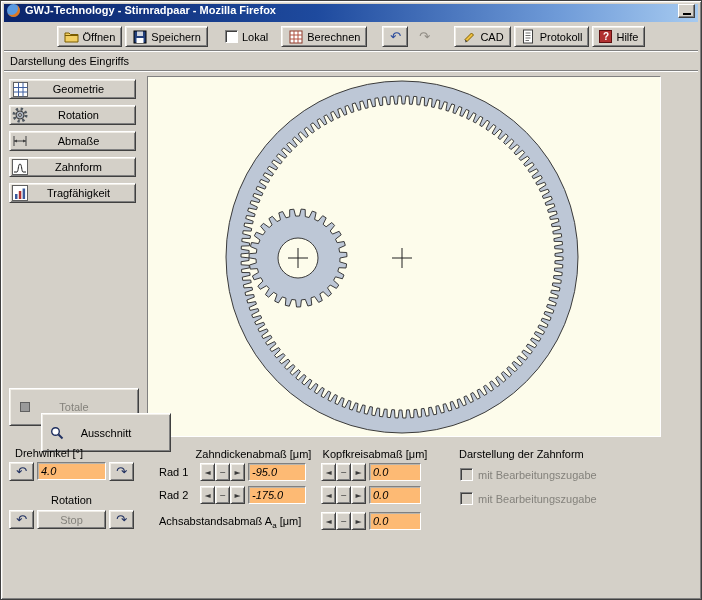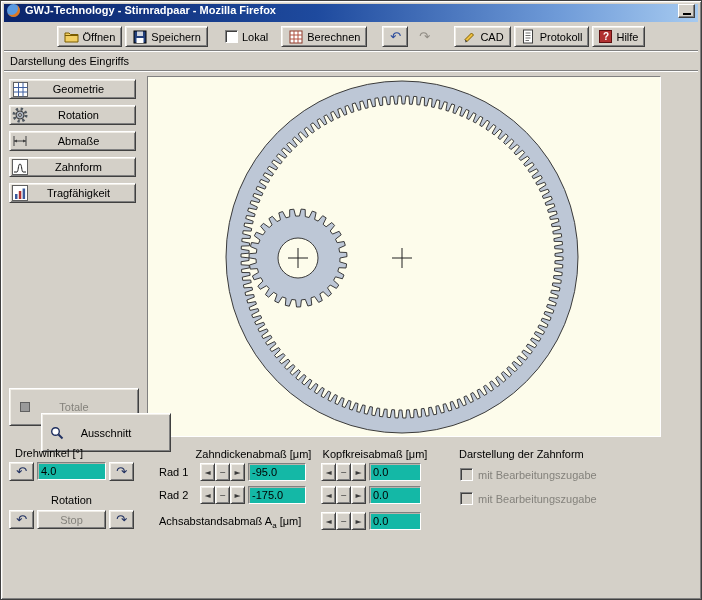--- a/index.html
+++ b/index.html
@@ -31,23 +31,23 @@
     box-shadow: inset -1px -1px 0 #808080;
   }
   .min-glyph { width:8px; height:2px; background:#000; margin-bottom:2px; }
 
   
   .raised {
     background:#d4d0c8; border:1px solid; border-color:#ffffff #404040 #404040 #ffffff;
     box-shadow: inset 1px 1px 0 #f0ede6, inset -1px -1px 0 #808080;
   }
   .field {
-    position:absolute; background:#14b8a6; border:1px solid; border-color:#808080 #ffffff #ffffff #808080;
+    position:absolute; background:#fdba74; border:1px solid; border-color:#808080 #ffffff #ffffff #808080;
     box-shadow: inset 1px 1px 0 #b8b4ac;
-    font-family:"Liberation Sans", sans-serif; font-size:11px; padding:1px 3px; height:18px;
+    font-family:"Liberation Sans", sans-serif; font-size:11px; padding:1px 3px; height:18px;font-style:italic;
   }
   .disabled-text { color:#84827c; }
 
   
   .toolbar {
     position:absolute; left:3px; top:22px; right:3px; height:28px;
     display:flex; align-items:center; padding:0 5px; gap:3px;
     border-bottom:1px solid #808080; box-shadow:0 1px 0 #fff;justify-content:center;
   }
   .tbtn {

